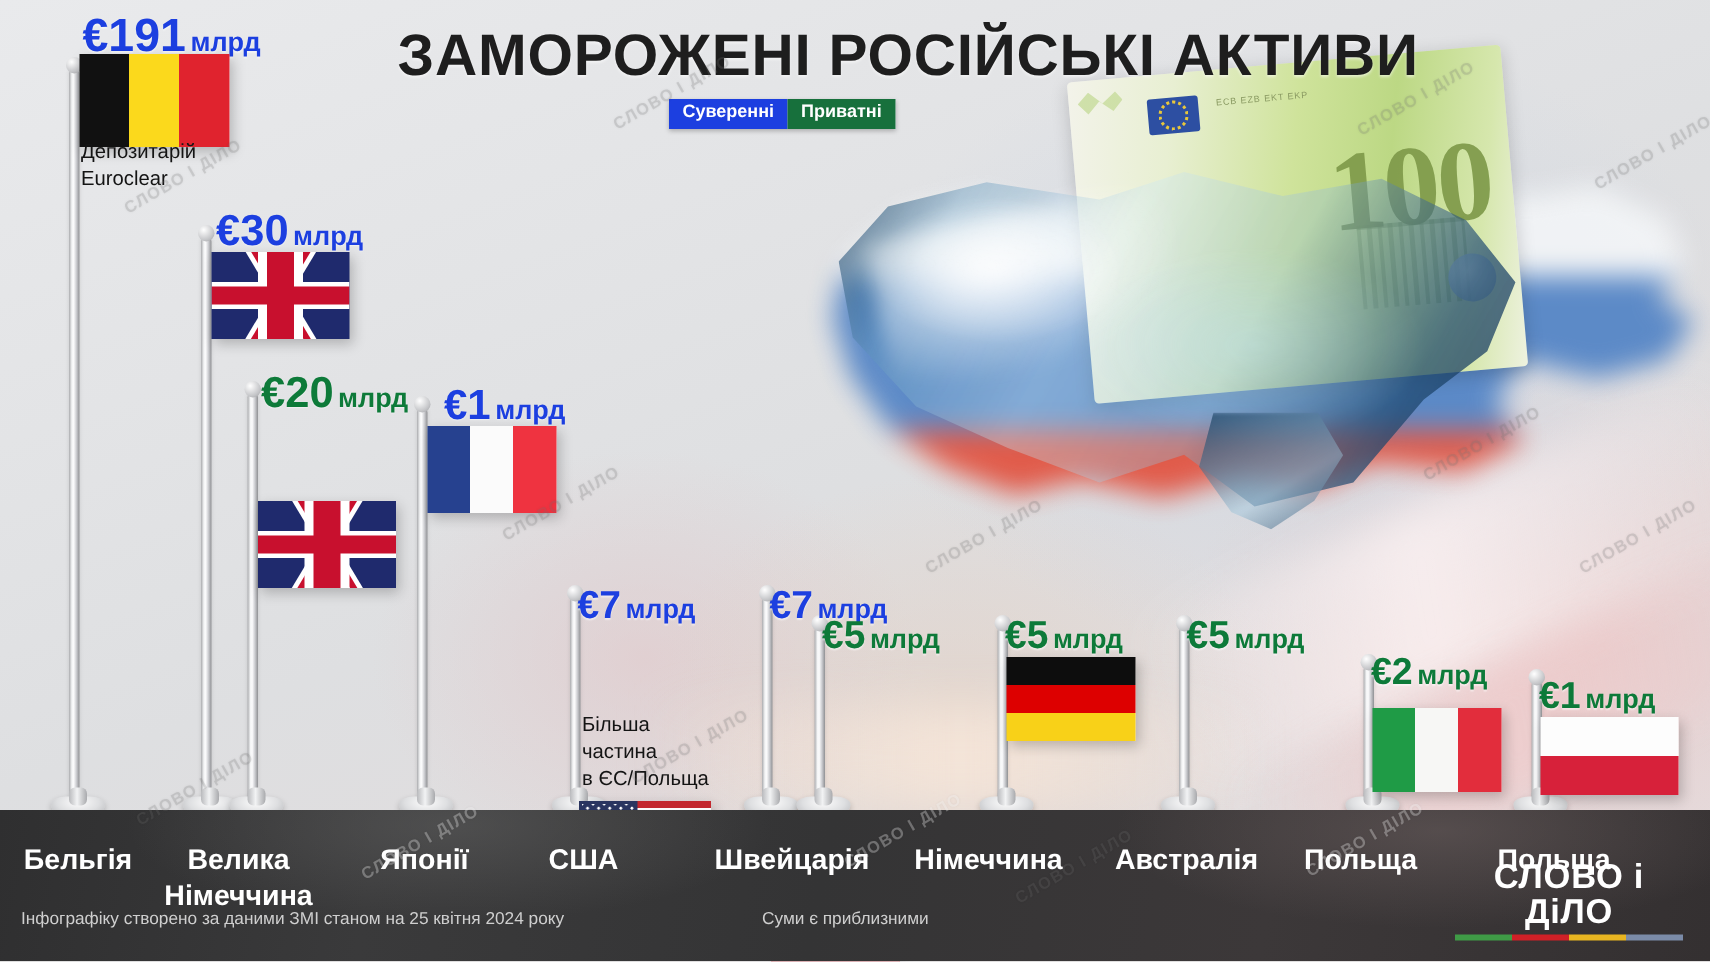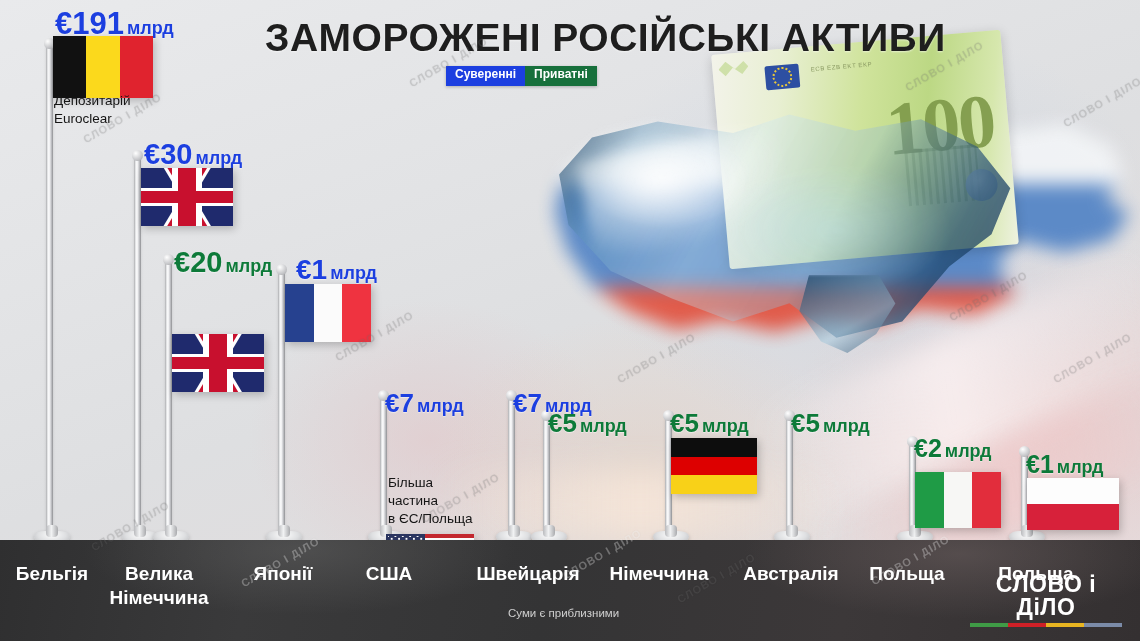--- a/index.html
+++ b/index.html
@@ -440,20 +440,21 @@
       <span>Німеччина</span>
     </div>
     <div class="country" style="left:283px;"><span>Японії</span></div>
     <div class="country" style="left:389px;"><span>США</span></div>
     <div class="country" style="left:528px;"><span>Швейцарія</span></div>
     <div class="country" style="left:659px;"><span>Німеччина</span></div>
     <div class="country" style="left:791px;"><span>Австралія</span></div>
     <div class="country" style="left:907px;"><span>Польща</span></div>
     <div class="country" style="left:1036px;"><span>Польща</span></div>
 
+    <div id="footnote-left">Інфографіку створено за даними ЗМІ станом на 25 квітня 2024 року</div>
     <div id="footnote-center">Суми є приблизними</div>
 
     <div id="logo">
       <div class="lt">СЛОВО і ДіЛО</div>
       <div class="lbar">
         <i style="background:#3f9b46"></i>
           <i style="background:#cf2027"></i>
         <i style="background:#e8b521"></i>
           <i style="background:#7b8ba8"></i>
       </div>

